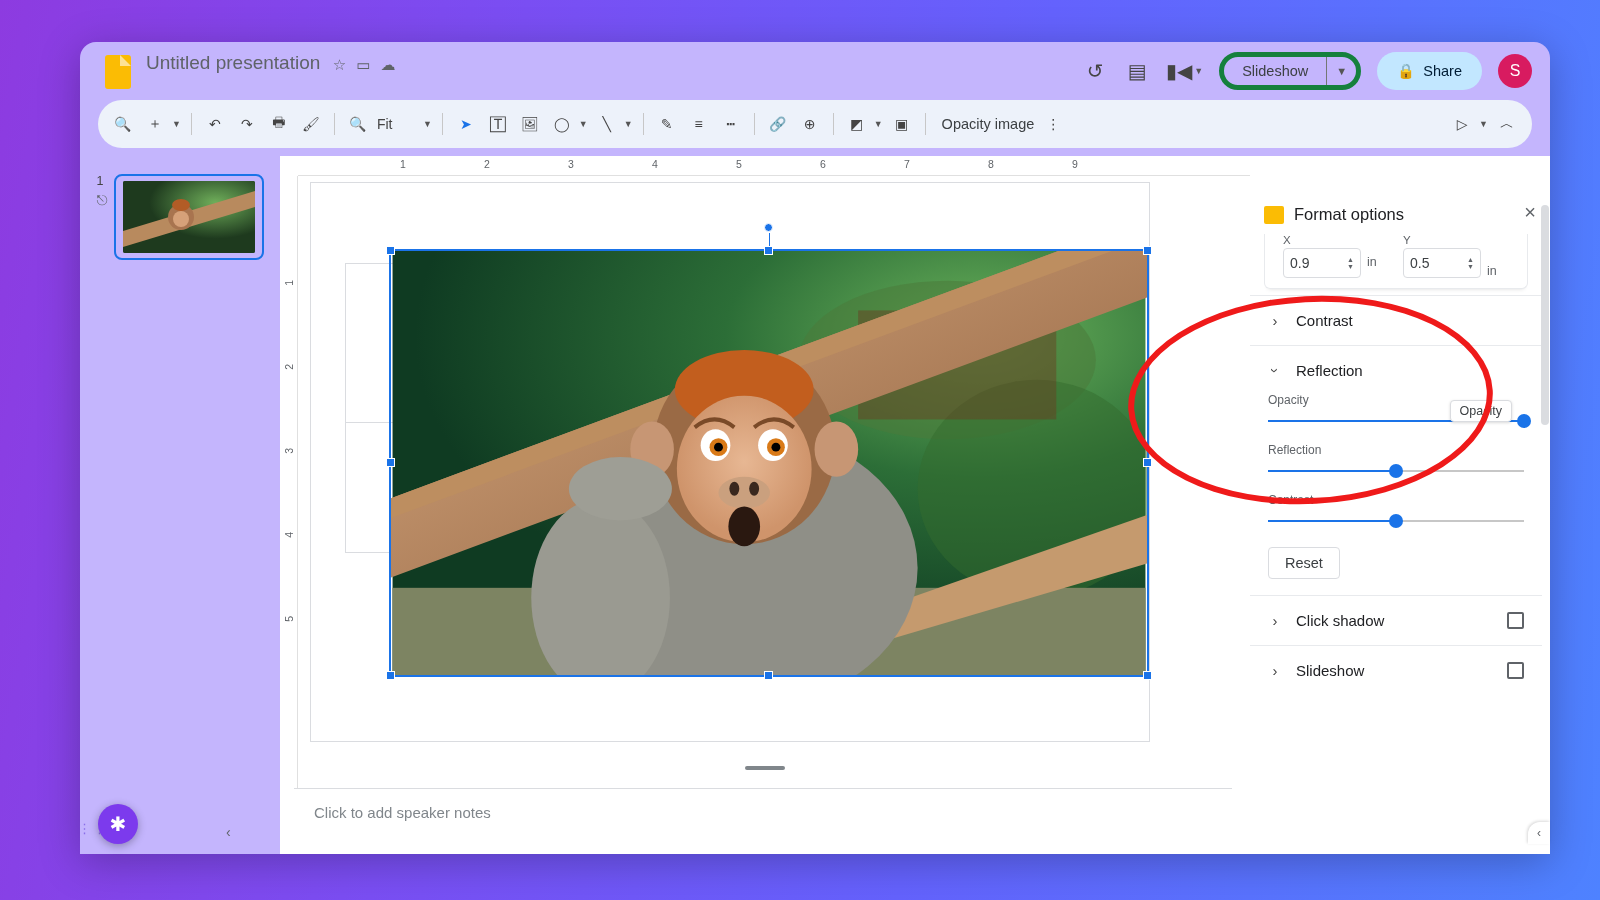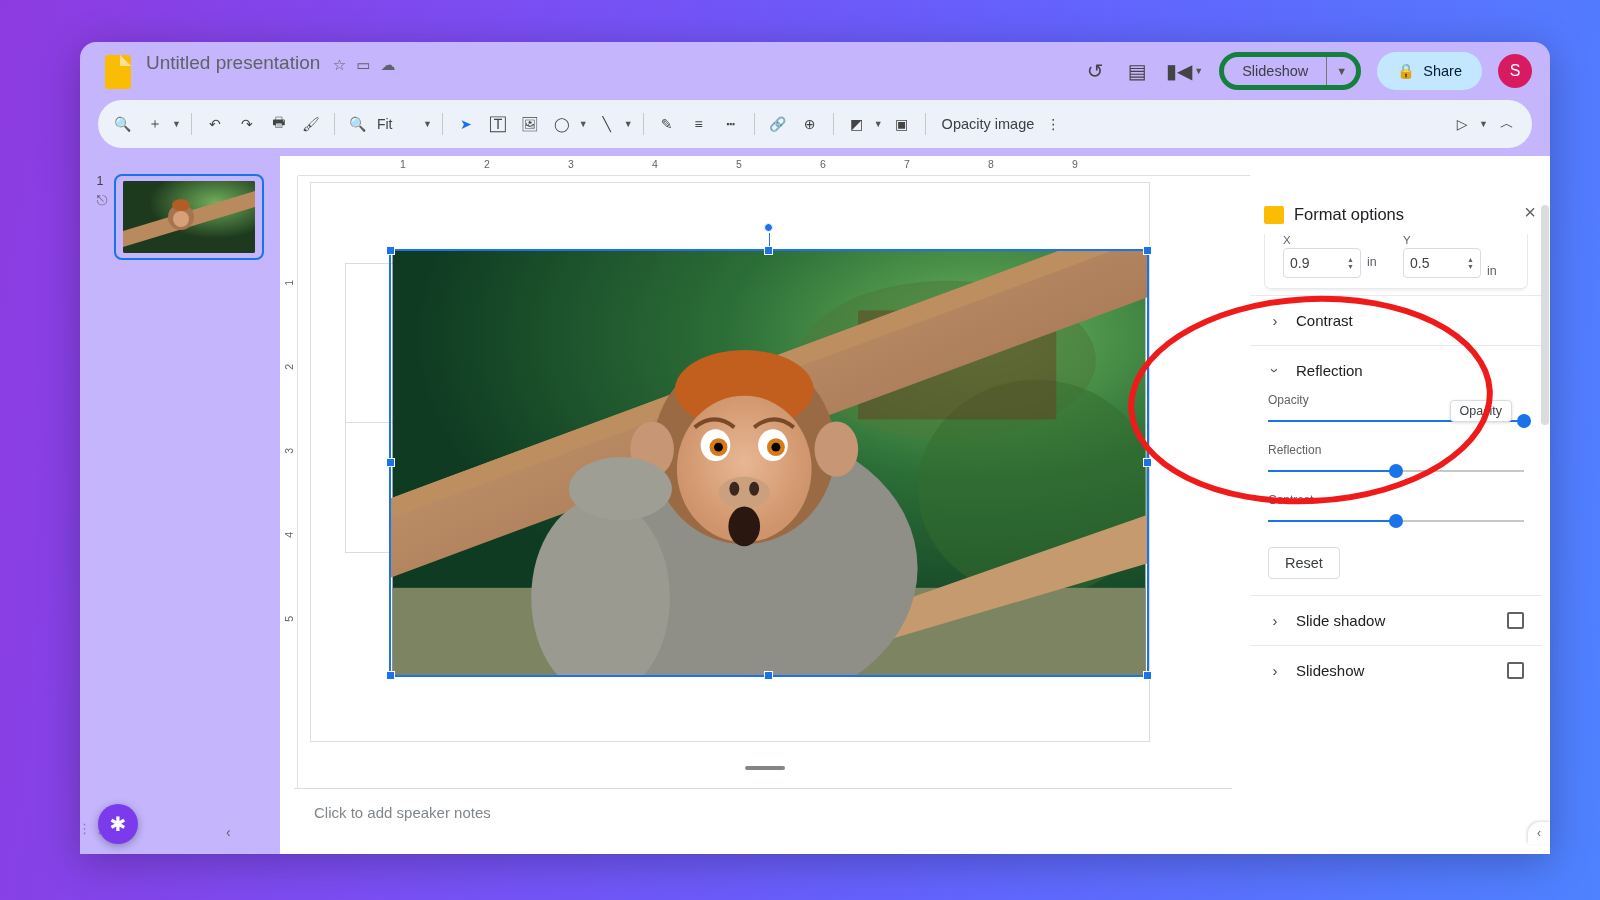--- a/index.html
+++ b/index.html
@@ -369,21 +369,21 @@
               <div class="track-fill" style="width:50%"></div>
               <div class="knob" style="left:50%"></div>
           </div>
 
           <div class="reset">Reset</div>
         </div>
 
         <div class="sect">
           <div class="sect-h">
               <span class="chv">›</span>
-              <span>Slide shadow</span>
+              <span>Click shadow</span>
               <span class="chk"></span>
             </div>
         </div>
         <div class="sect">
           <div class="sect-h">
               <span class="chv">›</span>
               <span>Slideshow</span>
               <span class="chk"></span>
             </div>
         </div>

